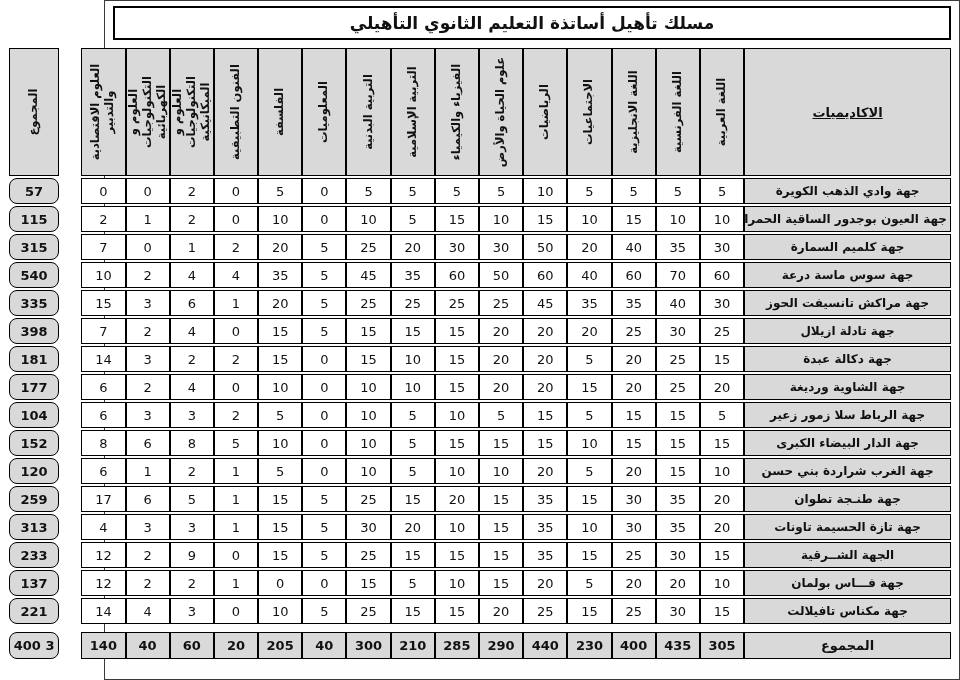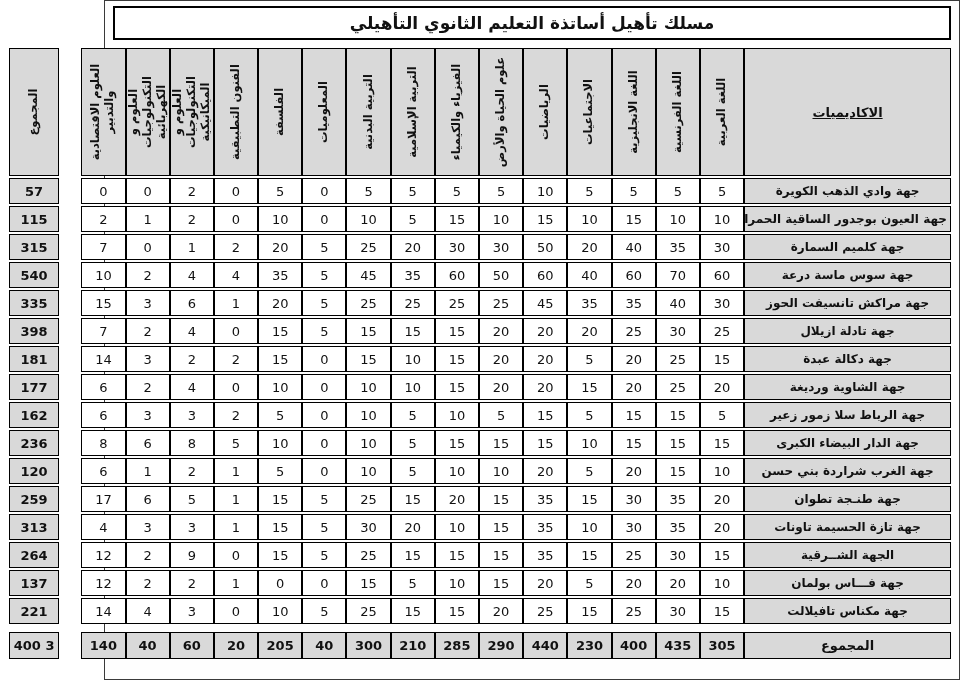--- a/index.html
+++ b/index.html
@@ -49,21 +49,21 @@
     width: 122px;
     transform: translate(-50%, -50%) rotate(-90deg);
     font-weight: bold; font-size: 11.5px; line-height: 1.2;
     text-align: center; direction: rtl;
   }
   tbody th.region {
     background: #d9d9d9; font-weight: bold; font-size: 12px;
     white-space: nowrap; height: 26px; padding: 0 3px; margin-top: 23px;
   }
   td.val { background: #ffffff; height: 26px; font-weight: normal; }
-  td.rowtotal { background: #d9d9d9; font-weight: bold; height: 26px; }
+  td.rowtotal { background: #d9d9d9; font-weight: bold; height: 26px; border-radius: 8px; }
   td.gap, tr.spacer-row td { border: none; background: transparent; }
   tr.spacer-row td { height: 4px; padding: 0; }
   tfoot th.region, tfoot td.val, tfoot td.rowtotal {
     background: #d9d9d9; font-weight: bold; height: 27px;
   }
 </style>
 </head>
 <body>
 
 <div class="page">
@@ -315,41 +315,41 @@
           <td class="val">10</td>
           <td class="val">5</td>
           <td class="val">10</td>
           <td class="val">0</td>
           <td class="val">5</td>
           <td class="val">2</td>
           <td class="val">3</td>
           <td class="val">3</td>
           <td class="val">6</td>
           <td class="gap"></td>
-          <td class="rowtotal">162</td>
+          <td class="rowtotal">104</td>
         </tr>
         <tr>
           <th class="region">جهة الدار البيضاء الكبرى</th>
           <td class="val">15</td>
           <td class="val">15</td>
           <td class="val">15</td>
           <td class="val">10</td>
           <td class="val">15</td>
           <td class="val">15</td>
           <td class="val">15</td>
           <td class="val">5</td>
           <td class="val">10</td>
           <td class="val">0</td>
           <td class="val">10</td>
           <td class="val">5</td>
           <td class="val">8</td>
           <td class="val">6</td>
           <td class="val">8</td>
           <td class="gap"></td>
-          <td class="rowtotal">236</td>
+          <td class="rowtotal">152</td>
         </tr>
         <tr>
           <th class="region">جهة الغرب شراردة بني حسن</th>
           <td class="val">10</td>
           <td class="val">15</td>
           <td class="val">20</td>
           <td class="val">5</td>
           <td class="val">20</td>
           <td class="val">10</td>
           <td class="val">10</td>
@@ -415,21 +415,21 @@
           <td class="val">15</td>
           <td class="val">15</td>
           <td class="val">25</td>
           <td class="val">5</td>
           <td class="val">15</td>
           <td class="val">0</td>
           <td class="val">9</td>
           <td class="val">2</td>
           <td class="val">12</td>
           <td class="gap"></td>
-          <td class="rowtotal">264</td>
+          <td class="rowtotal">233</td>
         </tr>
         <tr>
           <th class="region">جهة فـــاس بولمان</th>
           <td class="val">10</td>
           <td class="val">20</td>
           <td class="val">20</td>
           <td class="val">5</td>
           <td class="val">20</td>
           <td class="val">15</td>
           <td class="val">10</td>

